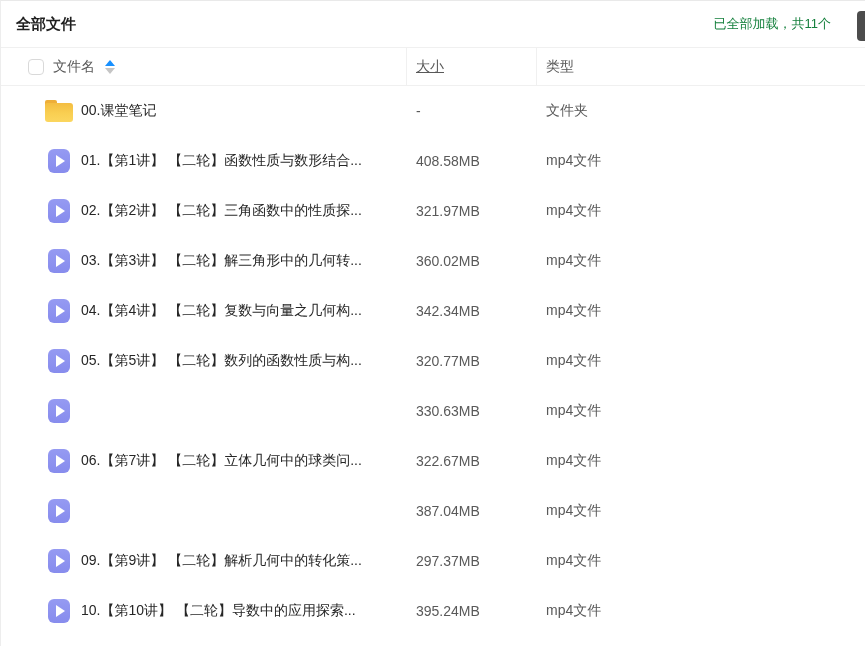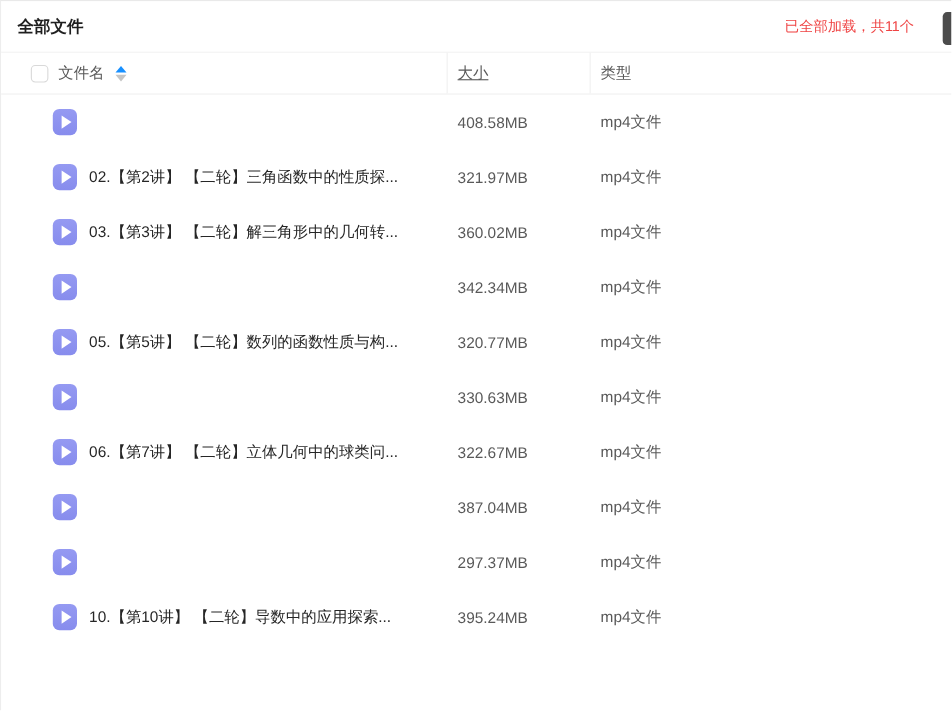--- a/index.html
+++ b/index.html
@@ -6,21 +6,21 @@
   html,body { width:865px; height:646px; overflow:hidden; background:#fff;
     font-family:"Liberation Sans","DejaVu Sans",sans-serif; }
   .app { position:relative; width:865px; height:646px; background:#fff;
     border-top:1px solid #e9e9e9; border-left:1px solid #ededed; }
 
   
   .title-bar { height:47px; display:flex; align-items:center;
     justify-content:space-between; padding:0 34px 0 15px;
     border-bottom:1px solid #f0f0f0; }
   .page-title { font-size:15px; font-weight:bold; color:#1f1f1f; }
-  .load-status { font-size:13px; color:#ef4444;margin-left:38px; }
+  .load-status { font-size:13px; color:#15803d;margin-left:38px; }
 
   
   .header-row { position:relative; height:38px;
     border-bottom:1px solid #f0f0f0; background:#fff;text-align:center; }
   .header-row .checkbox { position:absolute; left:27px; top:50%;
     transform:translateY(-50%); width:16px; height:16px;
     border:1px solid #d9d9d9; border-radius:4px; background:#fff; cursor:pointer; }
   .col-name-label { position:absolute; left:52px; top:50%;
     transform:translateY(-50%); font-size:14px; color:#595959; cursor:pointer; }
   .sorter { position:absolute; left:104px; top:50%; transform:translateY(-50%);
@@ -88,25 +88,38 @@
     </span>
     <span class="divider d1"></span>
     <span class="col-size-label">大小</span>
     <span class="divider d2"></span>
     <span class="col-type-label">类型</span>
   </div>
 
   <div id="file-list">
       <div class="row">
       <span class="cell-icon">
-
-        <span class="video-icon">
-            <span class="play"></span>
-          </span>
-      </span>
+        <span class="folder-icon">
+            <span class="tab"></span>
+            <span class="fbody"></span>
+          </span>
+
+      </span>
+      <span class="cell-name">00.课堂笔记</span>
+      <span class="cell-size">-</span>
+      <span class="cell-type">文件夹</span>
+    </div>
+      <div class="row">
+      <span class="cell-icon">
+
+        <span class="video-icon">
+            <span class="play"></span>
+          </span>
+      </span>
+      <span class="cell-name">01.【第1讲】 【二轮】函数性质与数形结合...</span>
       <span class="cell-size">408.58MB</span>
       <span class="cell-type">mp4文件</span>
     </div>
       <div class="row">
       <span class="cell-icon">
 
         <span class="video-icon">
             <span class="play"></span>
           </span>
       </span>
@@ -125,20 +138,21 @@
       <span class="cell-size">360.02MB</span>
       <span class="cell-type">mp4文件</span>
     </div>
       <div class="row">
       <span class="cell-icon">
 
         <span class="video-icon">
             <span class="play"></span>
           </span>
       </span>
+      <span class="cell-name">04.【第4讲】 【二轮】复数与向量之几何构...</span>
       <span class="cell-size">342.34MB</span>
       <span class="cell-type">mp4文件</span>
     </div>
       <div class="row">
       <span class="cell-icon">
 
         <span class="video-icon">
             <span class="play"></span>
           </span>
       </span>
@@ -177,20 +191,21 @@
       <span class="cell-size">387.04MB</span>
       <span class="cell-type">mp4文件</span>
     </div>
       <div class="row">
       <span class="cell-icon">
 
         <span class="video-icon">
             <span class="play"></span>
           </span>
       </span>
+      <span class="cell-name">09.【第9讲】 【二轮】解析几何中的转化策...</span>
       <span class="cell-size">297.37MB</span>
       <span class="cell-type">mp4文件</span>
     </div>
       <div class="row">
       <span class="cell-icon">
 
         <span class="video-icon">
             <span class="play"></span>
           </span>
       </span>

